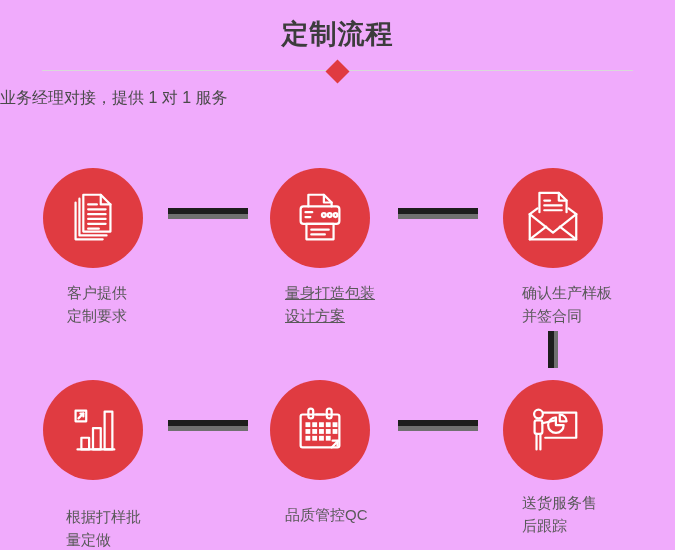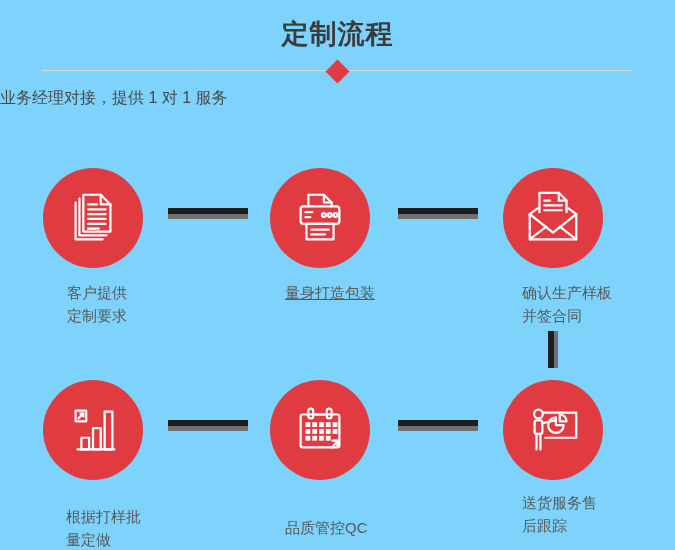--- a/index.html
+++ b/index.html
@@ -1,17 +1,17 @@
 <!DOCTYPE html>
 <html style="--accent: #e03b41; --conn-dark: #1d1d1d; --conn-gray: #707070;"><head>
 <meta charset="utf-8">
 <style>
   html,body{margin:0;padding:0;background:#fff;}
   body{font-family:"Liberation Sans","DejaVu Sans",sans-serif;}
-  .stage{position:relative;width:675px;height:550px;background:#7dd3fc;overflow:hidden;}
+  .stage{position:relative;width:675px;height:550px;background:#f0abfc;overflow:hidden;}
 
   .page-title{position:absolute;top:16px;left:0;width:675px;text-align:center;
     font-size:27px;font-weight:bold;color:#3c3c3c;letter-spacing:1px;}
 
   .divider{position:absolute;top:70px;left:42px;width:591px;height:1px;background:#d9d9d9;}
   .diamond{position:absolute;top:63px;left:329px;width:17px;height:17px;
     background:var(--accent,#e03b41);transform:rotate(45deg);}
 
   .subtitle{position:absolute;top:88px;left:0;width:675px;
     font-size:16px;color:#4a4a4a;}
@@ -19,21 +19,21 @@
   .circle{position:absolute;width:100px;height:100px;border-radius:50%;
     background:var(--accent,#e03b41);display:flex;align-items:center;justify-content:center;}
   .c1{left:43px;top:168px;} .c2{left:270px;top:168px;} .c3{left:503px;top:168px;}
   .c4{left:43px;top:380px;} .c5{left:270px;top:380px;} .c6{left:503px;top:380px;}
   .circle svg{width:62px;height:62px;}
   .ic{fill:none;stroke:#fff;stroke-width:2.3;stroke-linecap:round;stroke-linejoin:round;}
   .icf{fill:#fff;stroke:none;}
 
   .step-label{position:absolute;font-size:15px;line-height:23px;color:#595959;white-space:nowrap;}
   .l1{left:67px;top:281px;} .l2{left:285px;top:281px;text-decoration:underline;} .l3{left:522px;top:281px;}
-  .l4{left:66px;top:491px;margin-top:14px;} .l5{left:285px;top:516px;text-align:center;} .l6{left:522px;top:491px;}
+  .l4{left:66px;top:491px;margin-top:14px;} .l5{left:285px;top:503px;text-align:center;} .l6{left:522px;top:491px;}
 
   .hconn{position:absolute;width:80px;height:11px;}
   .hconn .dark{height:6px;background:var(--conn-dark,#1d1d1d);}
   .hconn .gray{height:5px;background:var(--conn-gray,#707070);}
   .h1{left:168px;top:208px;} .h2{left:398px;top:208px;}
   .h3{left:168px;top:420px;} .h4{left:398px;top:420px;}
 
   .vconn{position:absolute;left:548px;top:331px;width:10px;height:37px;display:flex;}
   .vconn .dark{width:6px;height:100%;background:var(--conn-dark,#1d1d1d);}
   .vconn .gray{width:4px;height:100%;background:var(--conn-gray,#707070);}
@@ -79,20 +79,21 @@
       <circle class="ic" cx="36" cy="29" r="2"></circle>
       <circle class="ic" cx="42" cy="29" r="2"></circle>
       <circle class="ic" cx="48" cy="29" r="2"></circle>
       <rect class="ic" x="18" y="38" width="28" height="16"></rect>
       <path class="ic" d="M23 44 H41"></path>
       <path class="ic" d="M23 49 H37"></path>
     </svg>
   </div>
   <div class="step-label l2">
     <div>量身打造包装</div>
+    <div>设计方案</div>
   </div>
 
   <div class="circle c3">
     <svg viewBox="0 0 64 64" aria-hidden="true">
       <path class="ic" d="M18 26 V6 H38 L46 14 V26"></path>
       <path class="ic" d="M38 6 V14 H46"></path>
       <path class="ic" d="M23 14 H29"></path>
       <path class="ic" d="M23 19 H41"></path>
       <path class="ic" d="M23 24 H41"></path>
       <path class="ic" d="M8 28 L16 22"></path>

